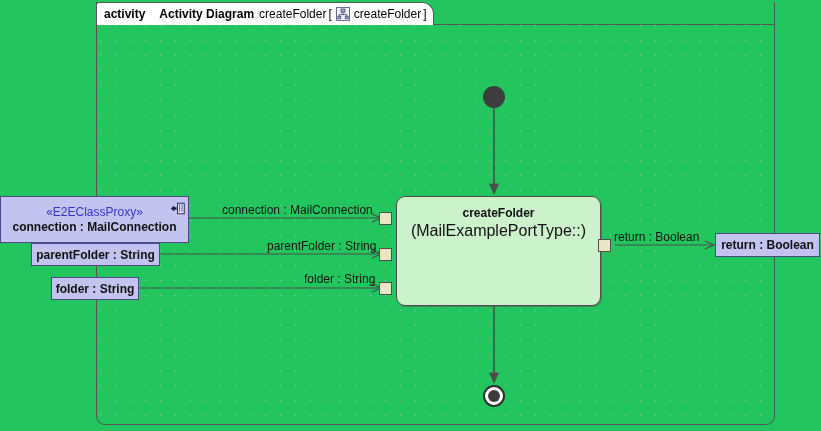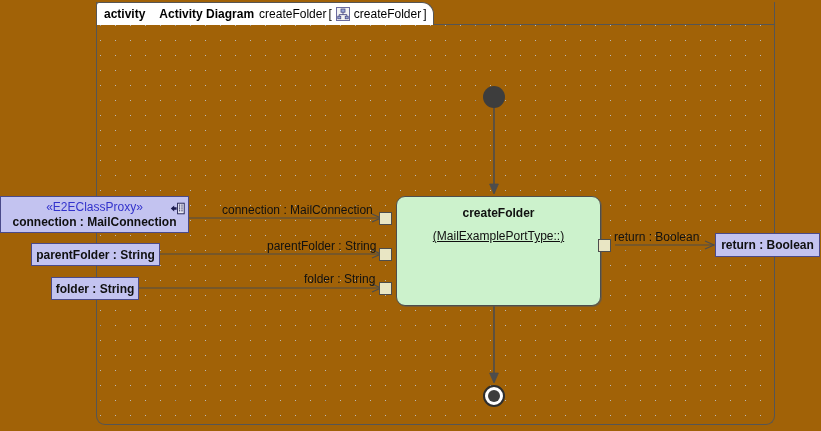--- a/index.html
+++ b/index.html
@@ -7,21 +7,21 @@
     padding: 0;
     background: #ffffff;
   }
   body {
     font-family: "Liberation Sans", sans-serif;
   }
   #canvas {
     position: relative;
     width: 821px;
     height: 431px;
-    background: #a16207;
+    background: #22c55e;
     overflow: hidden;
   }
 
   
   #activity-frame {
     position: absolute;
     left: 96px;
     top: 2px;
     width: 679px;
     height: 423px;
@@ -172,25 +172,24 @@
   #action-node .title {
     text-align: center;
     font-size: 12px;
     font-weight: bold;
     color: #101010;
     margin-top: 9px;
     line-height: 15px;
   }
   #action-node .subtitle {
     text-align: center;
-    font-size: 12px;
+    font-size: 16px;
     color: #101010;
     line-height: 15px;
-    margin-top: 8px;
-    text-decoration: underline;
+    margin-top: 2px;
   }
 
   
   .pin {
     position: absolute;
     width: 13px;
     height: 13px;
     box-sizing: border-box;
     background: #e9e6c4;
     border: 1px solid #4d4d4d;
@@ -295,21 +294,21 @@
     <line x1="139" y1="288" x2="381" y2="288" stroke="#4d4d4d" stroke-width="1.1" marker-end="url(#arrowOpen)"></line>
 
     <line x1="615" y1="245" x2="714" y2="245" stroke="#4d4d4d" stroke-width="1.1" marker-end="url(#arrowOpen)"></line>
   </svg>
 
   <div class="edge-label" style="left:222px; top:203px;">connection : MailConnection</div>
   <div class="edge-label" style="left:267px; top:239px;">parentFolder : String</div>
   <div class="edge-label" style="left:304px; top:272px;">folder : String</div>
   <div class="edge-label" style="left:614px; top:230px;">return : Boolean</div>
 
-  <div class="proxy-node" style="left:0px; top:196px; width:189px; height:37px;">
+  <div class="proxy-node" style="left:0px; top:196px; width:189px; height:47px;">
     <span class="proxy-icon">
       <svg width="15" height="13" viewBox="0 0 15 13">
         <path d="M0.8,6.5 L4.2,3.6 L4.2,5.3 L6.6,5.3 L6.6,7.7 L4.2,7.7 L4.2,9.4 z" fill="#1a1a4d"></path>
         <rect x="7.6" y="1.2" width="6.6" height="10.6" fill="#e8e8f5" stroke="#1a1a4d" stroke-width="0.9"></rect>
         <path d="M9,3.1 h1.2 M11.4,3.1 h1.2 M9,5 h1.2 M11.4,5 h1.2 M9,6.9 h1.2 M11.4,6.9 h1.2 M9,8.8 h1.2 M11.4,8.8 h1.2" stroke="#1a1a4d" stroke-width="1"></path>
       </svg>
     </span>
     <span class="stereo">«E2EClassProxy»</span>
     <span class="label">connection : MailConnection</span>
   </div>

